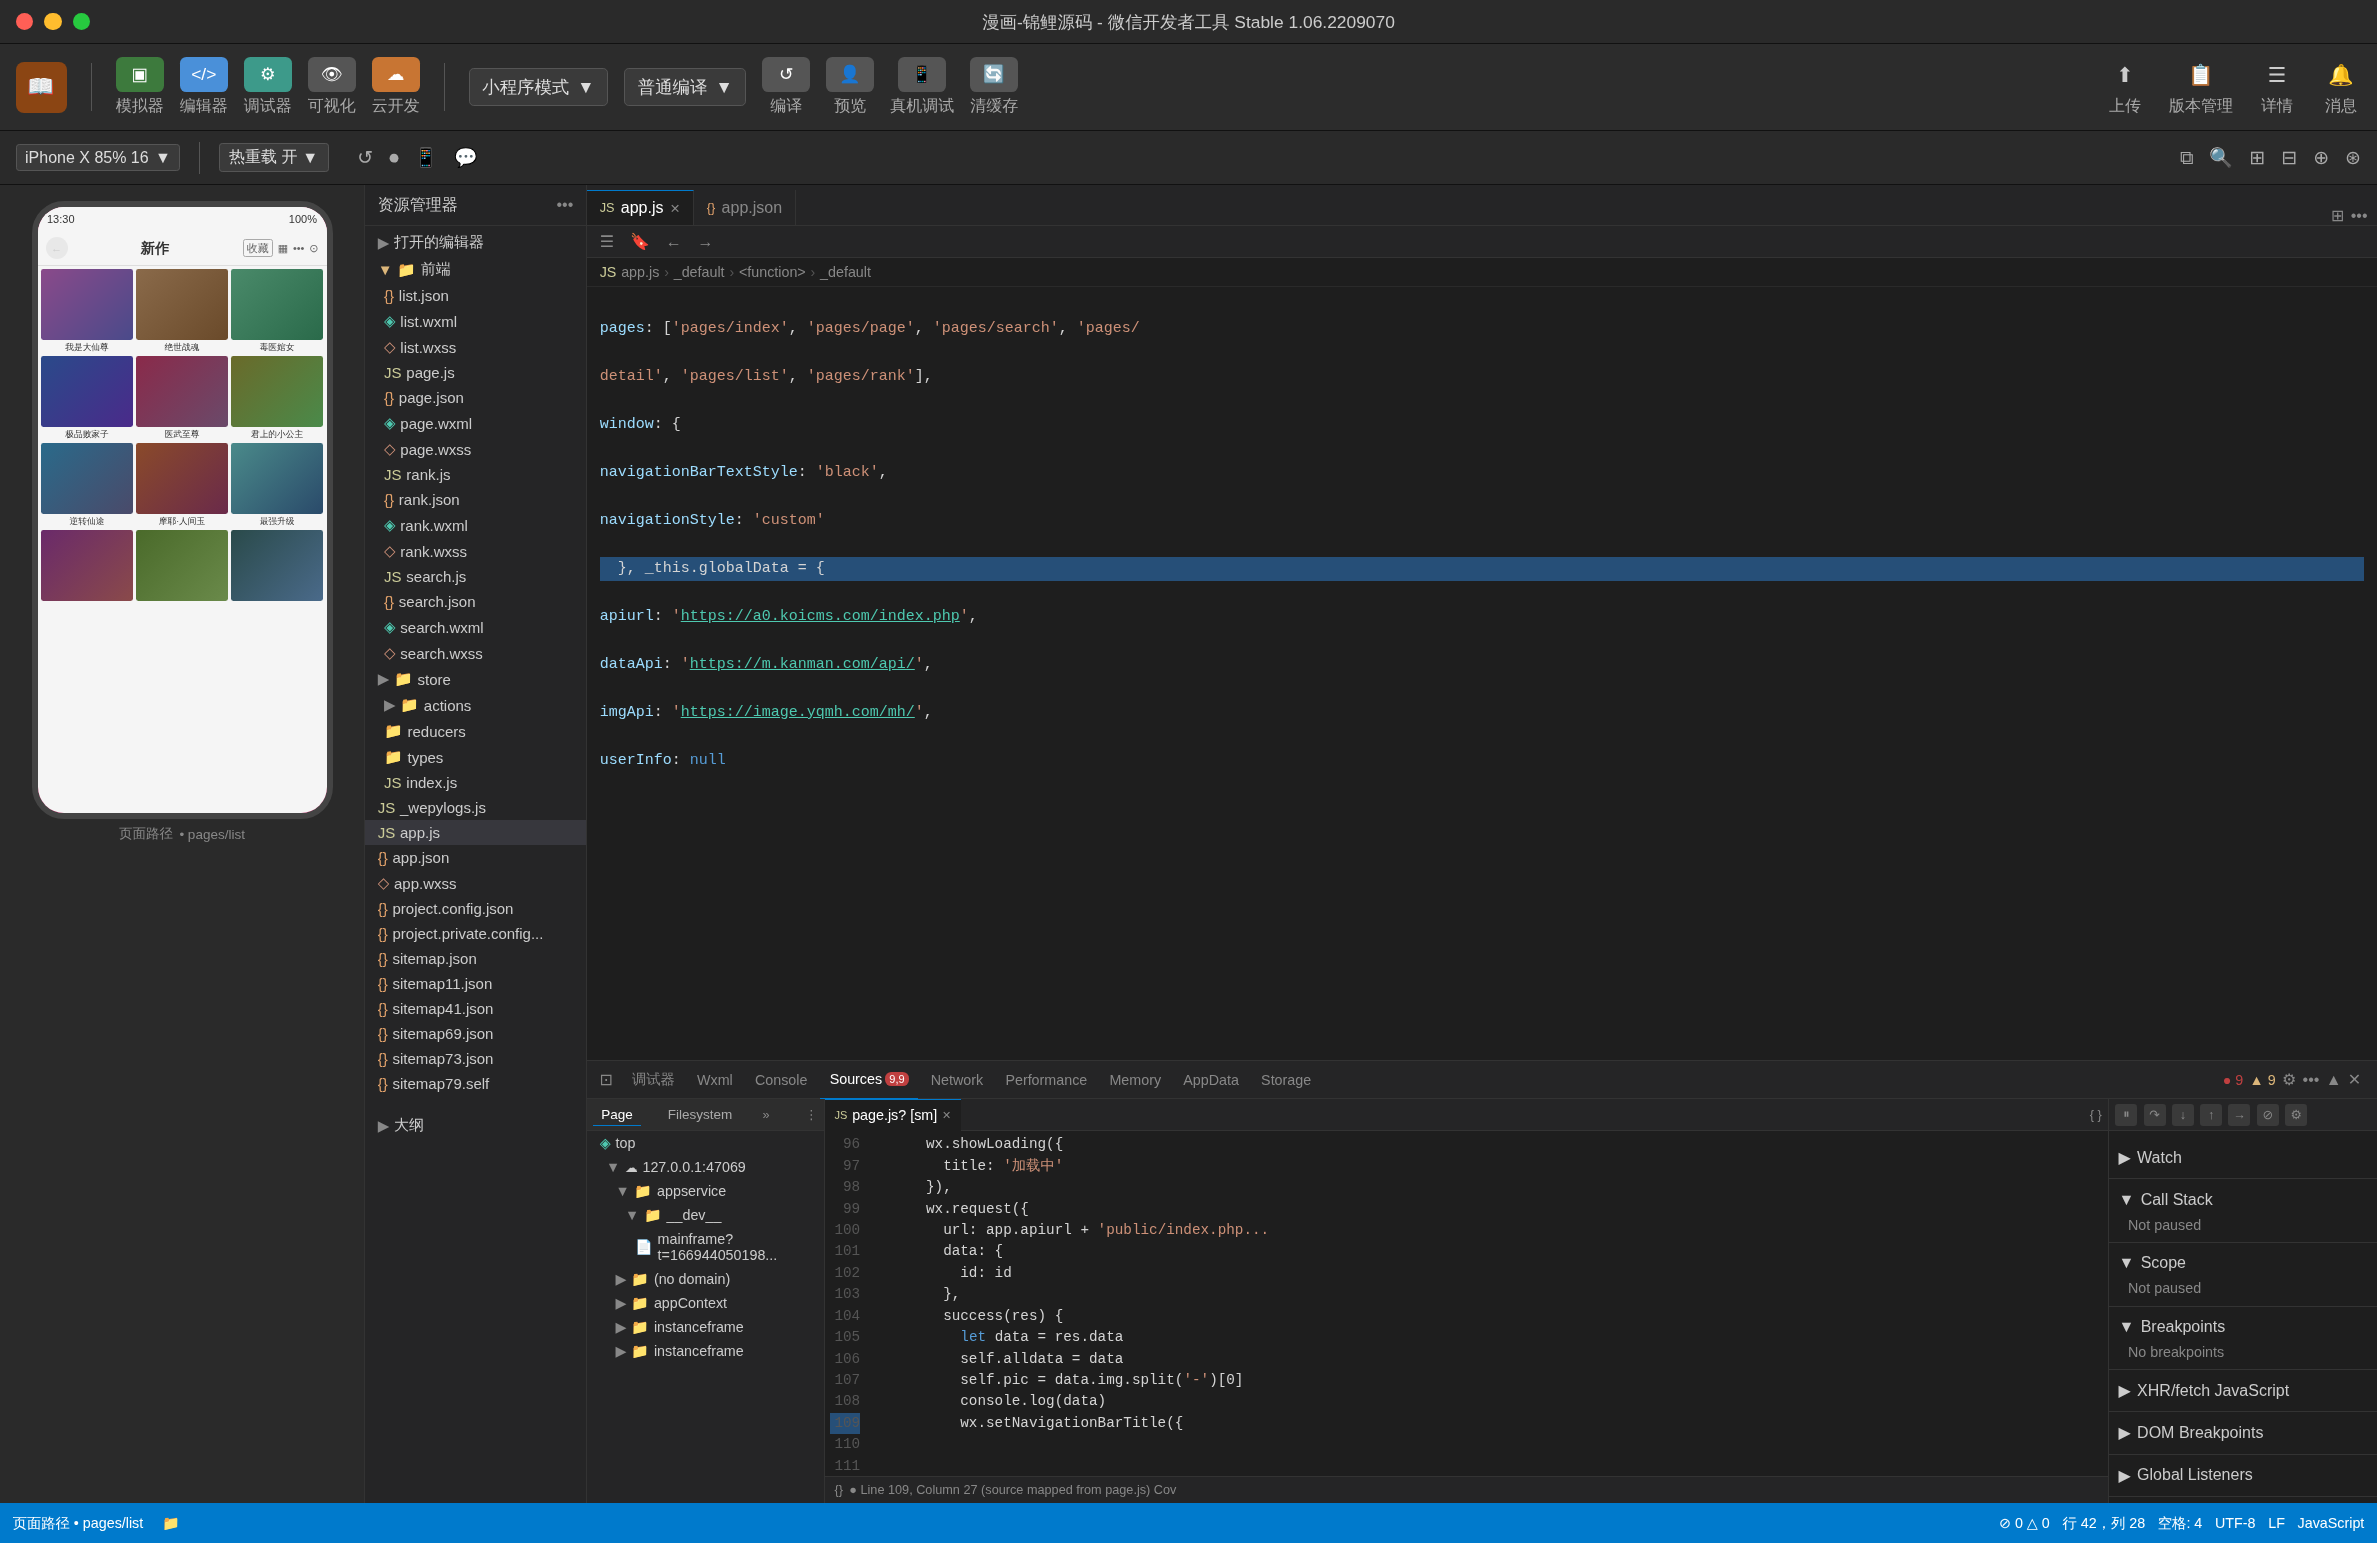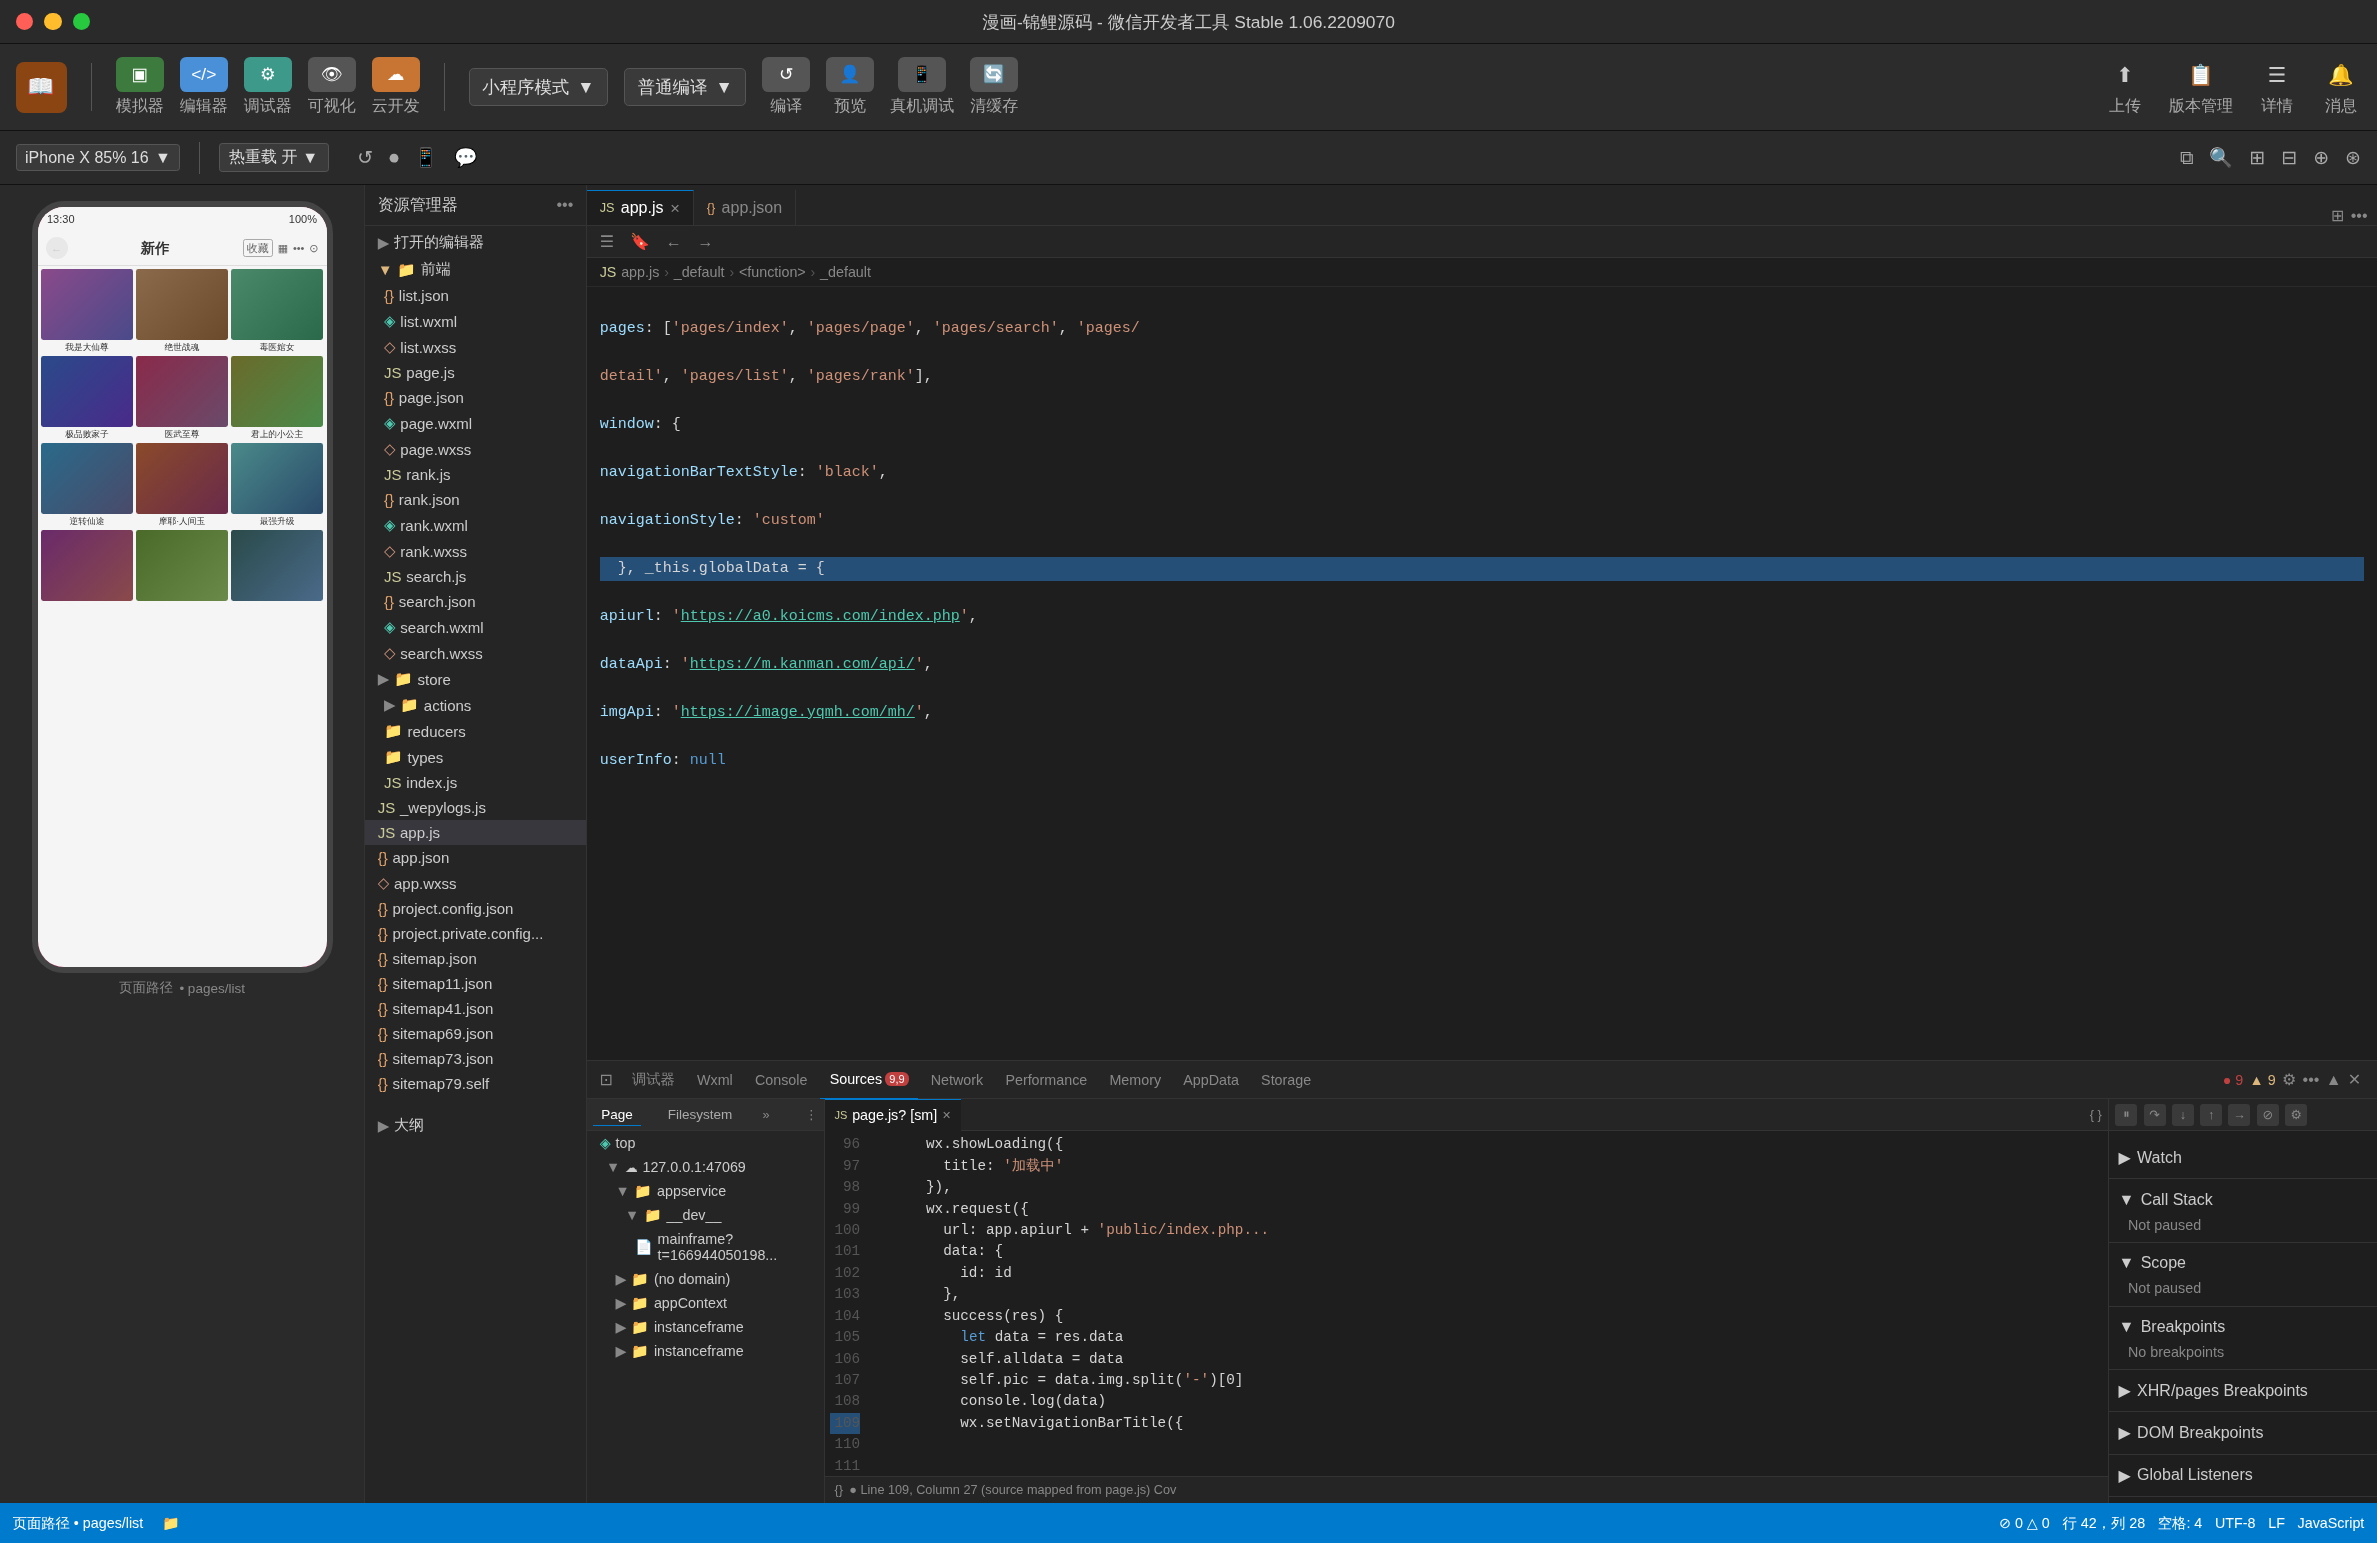--- a/index.html
+++ b/index.html
@@ -173,21 +173,21 @@
       width: 365px;
       background: #2a2a2a;
       border-right: 0.8px solid #333;
       display: flex;
       flex-direction: column;
       align-items: center;
       padding: 16px 8px;
     }
     .phone-frame {
       width: 301px;
-      height: 772px;
+      height: 618px;
       background: #be185d;
       border-radius: 32px;
       border: 6.3px solid #444;
       overflow: hidden;
       position: relative;
     }
 
     
     #file-tree-panel {
       width: 222px;
@@ -1162,21 +1162,21 @@
                 <span>Breakpoints</span>
               </div>
               <div class="debug-section-content">
                 <div>No breakpoints</div>
               </div>
             </div>
 
             <div class="debug-section">
               <div class="debug-section-header">
                 <span>▶</span>
-                <span>XHR/pages Breakpoints</span>
+                <span>XHR/fetch JavaScript</span>
               </div>
             </div>
 
             <div class="debug-section">
               <div class="debug-section-header">
                 <span>▶</span>
                 <span>DOM Breakpoints</span>
               </div>
             </div>
 

